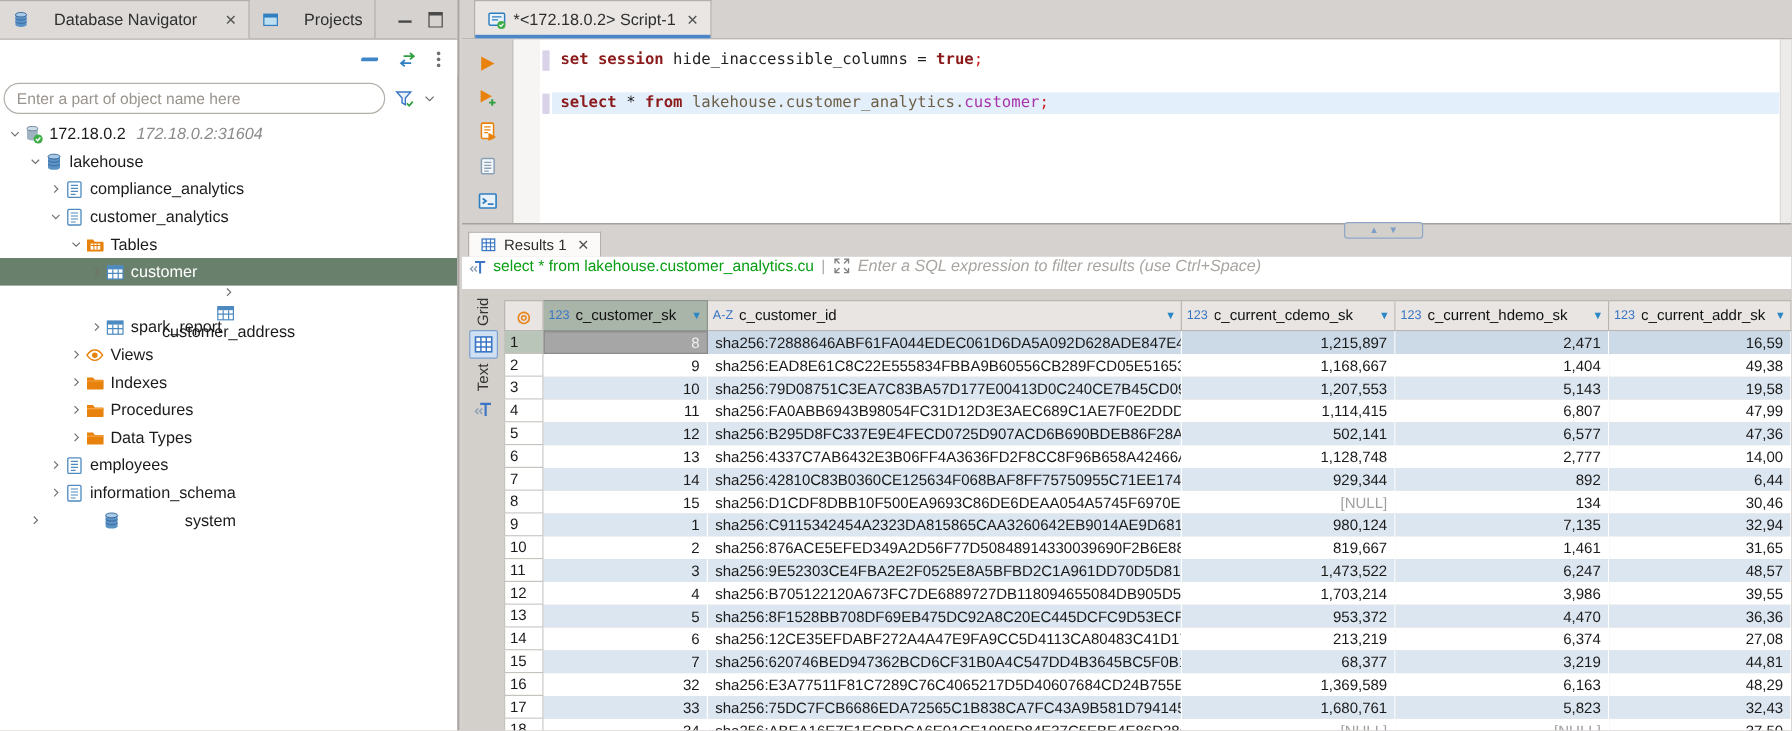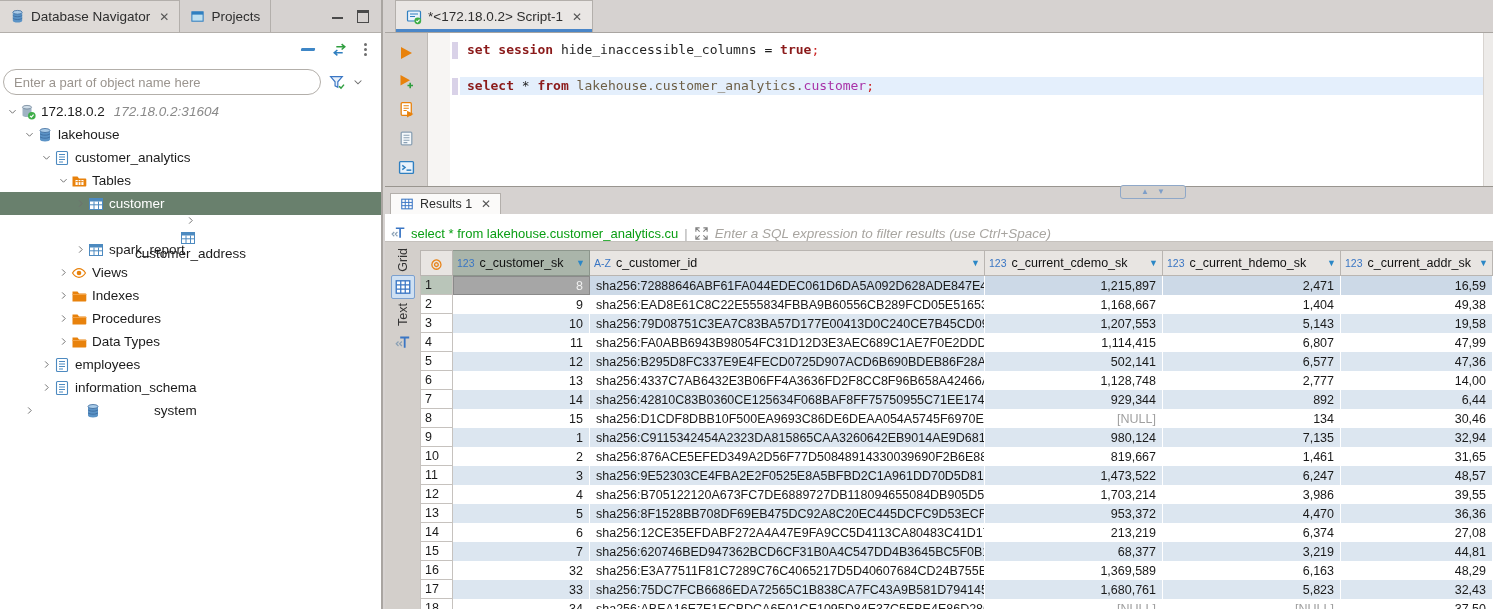--- a/index.html
+++ b/index.html
@@ -6,21 +6,21 @@
   .app{position:relative;width:1493px;height:609px;overflow:hidden;background:#d6d2d0;
        -webkit-font-smoothing:antialiased;}
   svg{display:block}
   .ic{display:inline-block;vertical-align:middle}
 
   
   .nav-panel{position:absolute;left:0;top:0;width:383px;height:609px;background:#ffffff;
              border-right:2px solid #a9a5a1;box-sizing:border-box;}
   .nav-tabbar{position:absolute;left:0;top:0;width:100%;height:33px;background:#d6d2d0;
               border-bottom:1px solid #b3afab;display:flex;align-items:stretch;box-sizing:border-box;}
-  .ntab{display:flex;align-items:center;gap:6px;padding:0 10px;font-size:13.5px;color:#2e2e2e;
+  .ntab{display:flex;align-items:center;gap:20px;padding:0 10px;font-size:13.5px;color:#2e2e2e;
         border-right:1px solid #b3afab;box-sizing:border-box;}
   .ntab.active{background:#dedad7;border-top:1px solid #b3afab;}
   .tclose{color:#555;font-size:12px;margin-left:3px;}
   .winbtns{margin-left:auto;display:flex;align-items:center;gap:14px;padding-right:12px;}
   .wmin{width:11px;height:3px;background:none;border-bottom:2px solid #4a4a4a;}
   .wmax{width:10px;height:9px;border:1.5px solid #4a4a4a;border-top-width:3px;}
 
   .nav-toolbar{position:absolute;left:0;top:34px;width:100%;height:30px;background:#fff;
                display:flex;align-items:center;justify-content:flex-end;gap:16px;padding-right:14px;box-sizing:border-box;}
   .tb-min{width:14px;height:3px;background:#3e86c6;border-radius:1px;transform:skewX(-12deg);}
@@ -70,21 +70,21 @@
             border-top:1px solid #99958f;box-sizing:border-box;}
   .sash{position:absolute;left:1120px;top:185px;width:64px;height:12px;background:#d3cfcb;border:1px solid #8fa8c8;
         border-radius:3px;display:flex;align-items:center;justify-content:center;gap:8px;
         font-size:8px;color:#7d9ec9;line-height:1;z-index:5;}
 
   
   .res-tabbar{position:absolute;left:385px;top:193px;right:0;height:21px;background:#d6d2d0;display:flex;align-items:stretch;}
   .rtab{display:flex;align-items:center;gap:6px;padding:0 9px;margin-left:5px;font-size:12.5px;color:#2e2e2e;
         background:#fbfaf9;border:1px solid #b3afab;border-bottom:none;}
   .res-filterbar{position:absolute;left:385px;top:214px;right:0;height:28px;background:#ffffff;
-                 border-bottom:1px solid #c5c1bd;display:flex;align-items:flex-end;box-sizing:border-box;font-size:13px;}
+                 border-bottom:1px solid #c5c1bd;display:flex;align-items:flex-start;box-sizing:border-box;font-size:13px;}
   .rf-query{color:#0a9e14;margin-left:4px;white-space:nowrap;}
   .rf-sep{color:#aaa;margin:0 6px;}
   .rf-placeholder{font-style:italic;color:#a8a5a0;font-size:13.5px;white-space:nowrap;margin-left:6px;}
 
   .res-body{position:absolute;left:385px;top:242px;right:0;bottom:0;background:#d3cfcb;display:flex;overflow:hidden;}
   .res-side{flex:0 0 35px;display:flex;flex-direction:column;align-items:center;padding-top:6px;gap:4px;}
   .vlabel{writing-mode:vertical-rl;transform:rotate(180deg);font-size:12.5px;color:#333;}
   .viewbtn{display:flex;flex-direction:column;align-items:center;gap:3px;}
   .viewbtn .box{padding:2px;border:1px solid transparent;border-radius:2px;}
   .viewbtn.active .box{background:#cfe0f2;border-color:#7ba0cf;}
@@ -273,20 +273,31 @@
         <div class="trow" style="padding-left: 22px;">
           <span class="chev">
             <svg width="11" height="11">
               <use href="#chev-d"></use>
             </svg>
           </span>
           <svg class="ticon">
             <use href="#i-db"></use>
           </svg>
           <span>lakehouse</span>
+        </div>
+        <div class="trow" style="padding-left: 39px;">
+          <span class="chev">
+            <svg width="11" height="11">
+              <use href="#chev-r"></use>
+            </svg>
+          </span>
+          <svg class="ticon">
+            <use href="#i-schema"></use>
+          </svg>
+          <span>compliance_analytics</span>
         </div>
         <div class="trow" style="padding-left: 39px;">
           <span class="chev">
             <svg width="11" height="11">
               <use href="#chev-d"></use>
             </svg>
           </span>
           <svg class="ticon">
             <use href="#i-schema"></use>
           </svg>

